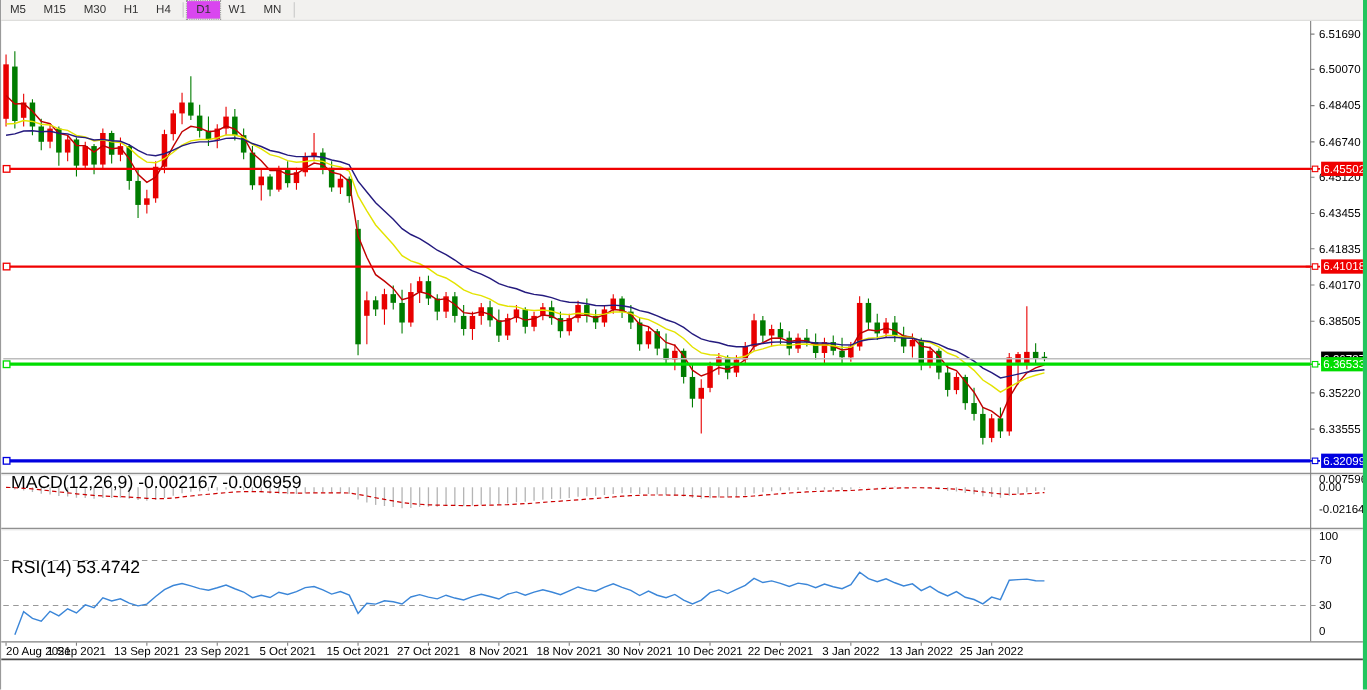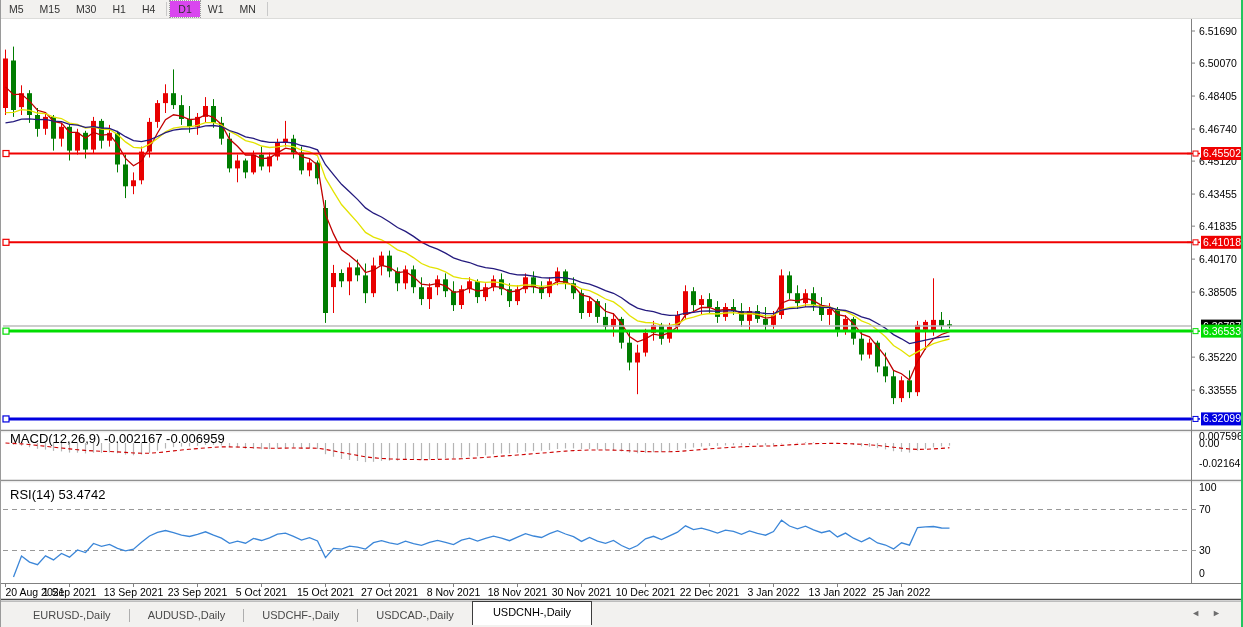--- a/index.html
+++ b/index.html
@@ -1,30 +1,30 @@
 <!DOCTYPE html>
 <html><head>
 <meta charset="utf-8">
 <style>
   html,body{margin:0;padding:0;background:#fff;}
   #app{position:relative;width:1243px;height:627px;overflow:hidden;
        font-family:"Liberation Sans",sans-serif;background:#fff;
-       border-left:1px solid #9a9a9a;border-right:2px solid #22c55e;box-sizing:border-box;}
+       border-left:1px solid #9a9a9a;border-right:4px solid #22c55e;box-sizing:border-box;}
   
   .toolbar{position:absolute;left:0;top:0;width:100%;height:18px;background:#f2f1ef;
            border-bottom:1px solid #dcdcda;z-index:5;display:flex;align-items:center;}
   .tfbtn{font-size:10.5px;color:#333;padding:1px 8px;cursor:default;line-height:14px;}
   .tfbtn.active{background:#d946ef;outline:1px dotted #9a9a9a;}
   .tfsep{width:1px;height:14px;background:#c9c9c9;margin:0 3px;}
   
   .title{position:absolute;left:7px;top:22px;font-size:11px;color:#000;z-index:4;white-space:nowrap;}
   .title .tri{font-size:8px;margin-right:4px;vertical-align:1px;color:#000;}
-  .indlabel{position:absolute;left:9px;font-size:13px;color:#000;z-index:4;white-space:nowrap;}
+  .indlabel{position:absolute;left:9px;font-size:16px;color:#000;z-index:4;white-space:nowrap;}
   .indlabel.macd{top:431px;}
-  .indlabel.rsi{top:487px;}
+  .indlabel.rsi{top:508px;}
   svg{position:absolute;left:0;top:0;}
   svg text{font-family:"Liberation Sans",sans-serif;}
   
   .tabs{position:absolute;left:0;top:601px;width:100%;height:26px;background:#f2f1ef;
         border-top:1px solid #bdbdbd;z-index:5;display:flex;align-items:center;}
   .tab{font-size:11px;color:#4a4a4a;padding:4px 18px;cursor:default;white-space:nowrap;}
   .tabsep{width:1px;height:13px;background:#aeaeae;}
   .tab.active{background:#fff;border:1px solid #3c3c3c;border-bottom:none;color:#000;
               padding:4px 20px 7px 20px;position:relative;top:-2px;}
   .tabarrows{position:absolute;right:8px;top:6px;font-size:9px;color:#6d6d6d;letter-spacing:12px;}
@@ -529,25 +529,13 @@
         <line x1="836.5" y1="584" x2="836.5" y2="587" stroke="#808080"></line>
         <text x="836.5" y="595.5" text-anchor="middle">13 Jan 2022</text>
         <line x1="900.5" y1="584" x2="900.5" y2="587" stroke="#808080"></line>
         <text x="900.5" y="595.5" text-anchor="middle">25 Jan 2022</text>
       </g>
     </svg>
 
   <div class="indlabel macd">MACD(12,26,9) -0.002167 -0.006959</div>
   <div class="indlabel rsi">RSI(14) 53.4742</div>
 
-  <div class="tabs" id="tabs">
-      <span style="width: 14px;"></span>
-      <span class="tab">EURUSD-,Daily</span>
-      <span class="tabsep"></span>
-      <span class="tab">AUDUSD-,Daily</span>
-      <span class="tabsep"></span>
-      <span class="tab">USDCHF-,Daily</span>
-      <span class="tabsep"></span>
-      <span class="tab">USDCAD-,Daily</span>
-      <span class="tab active">USDCNH-,Daily</span>
-      <span class="tabarrows"><span>◄</span><span>►</span></span>
-    </div>
 </div>
 
 </body></html>

